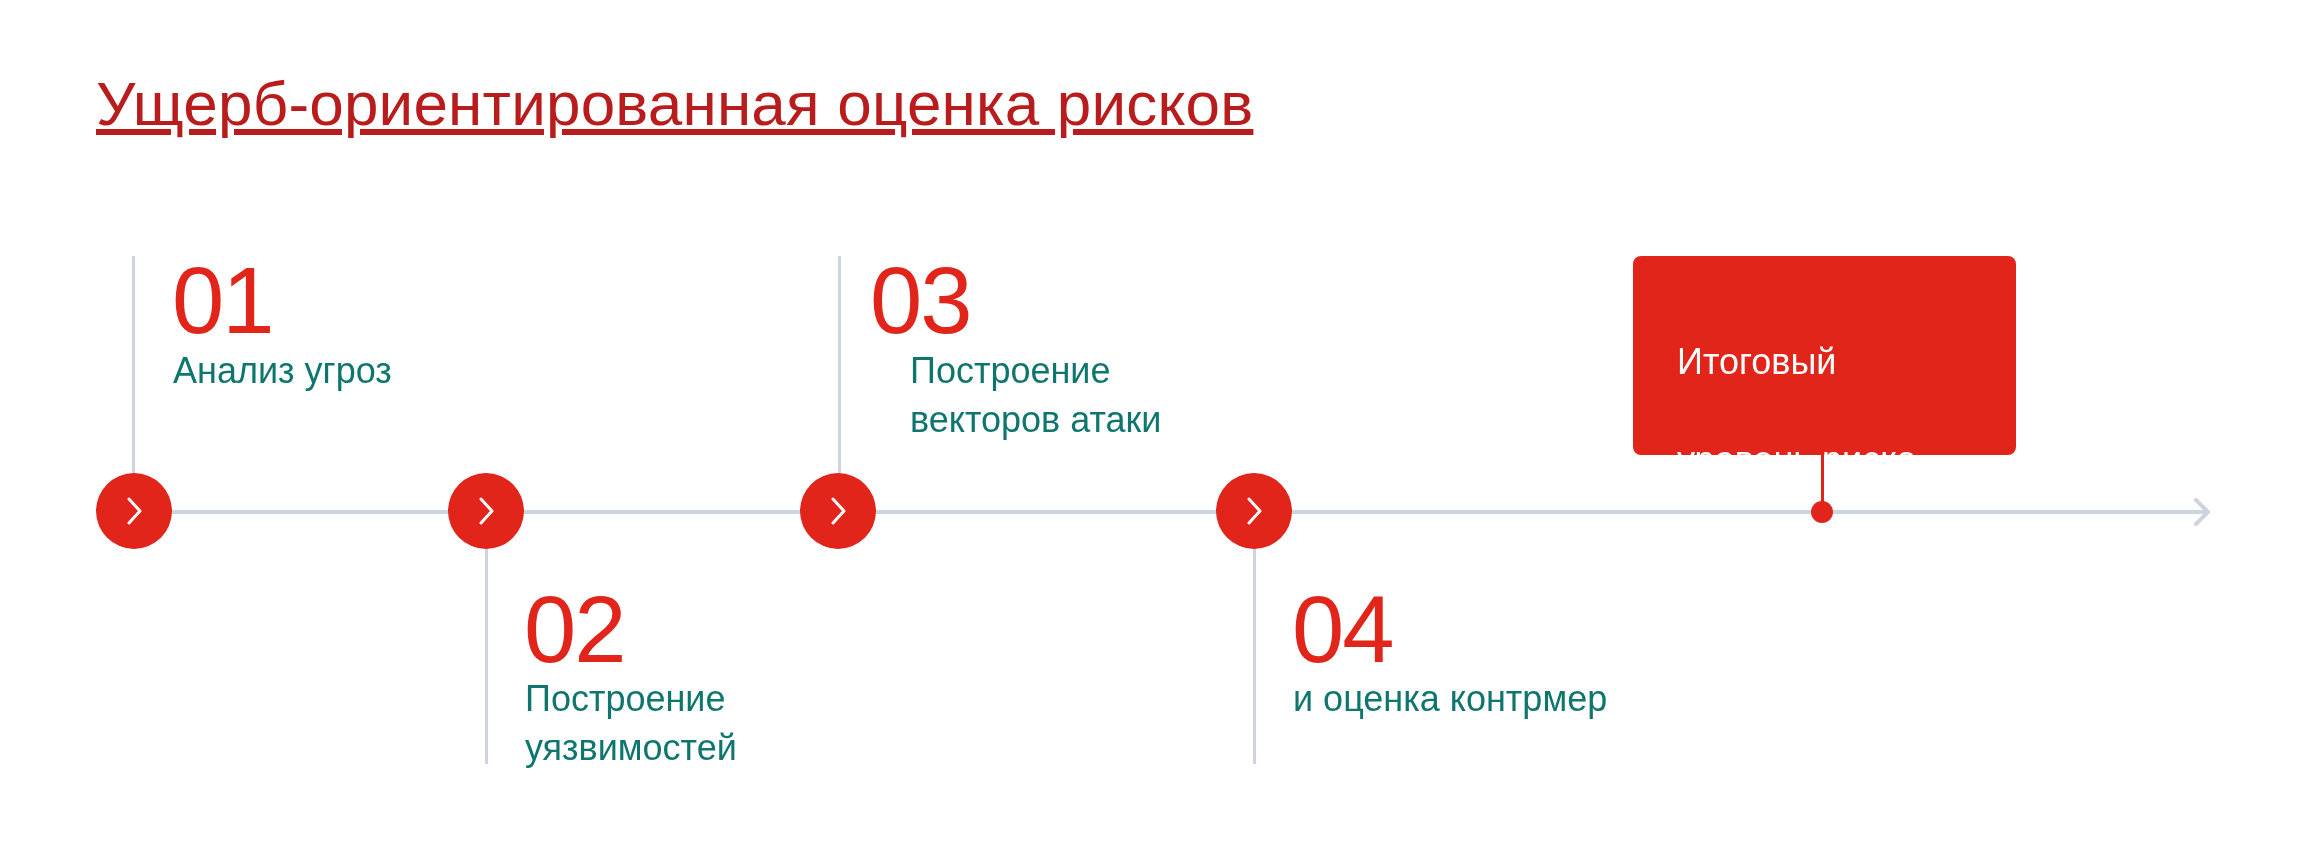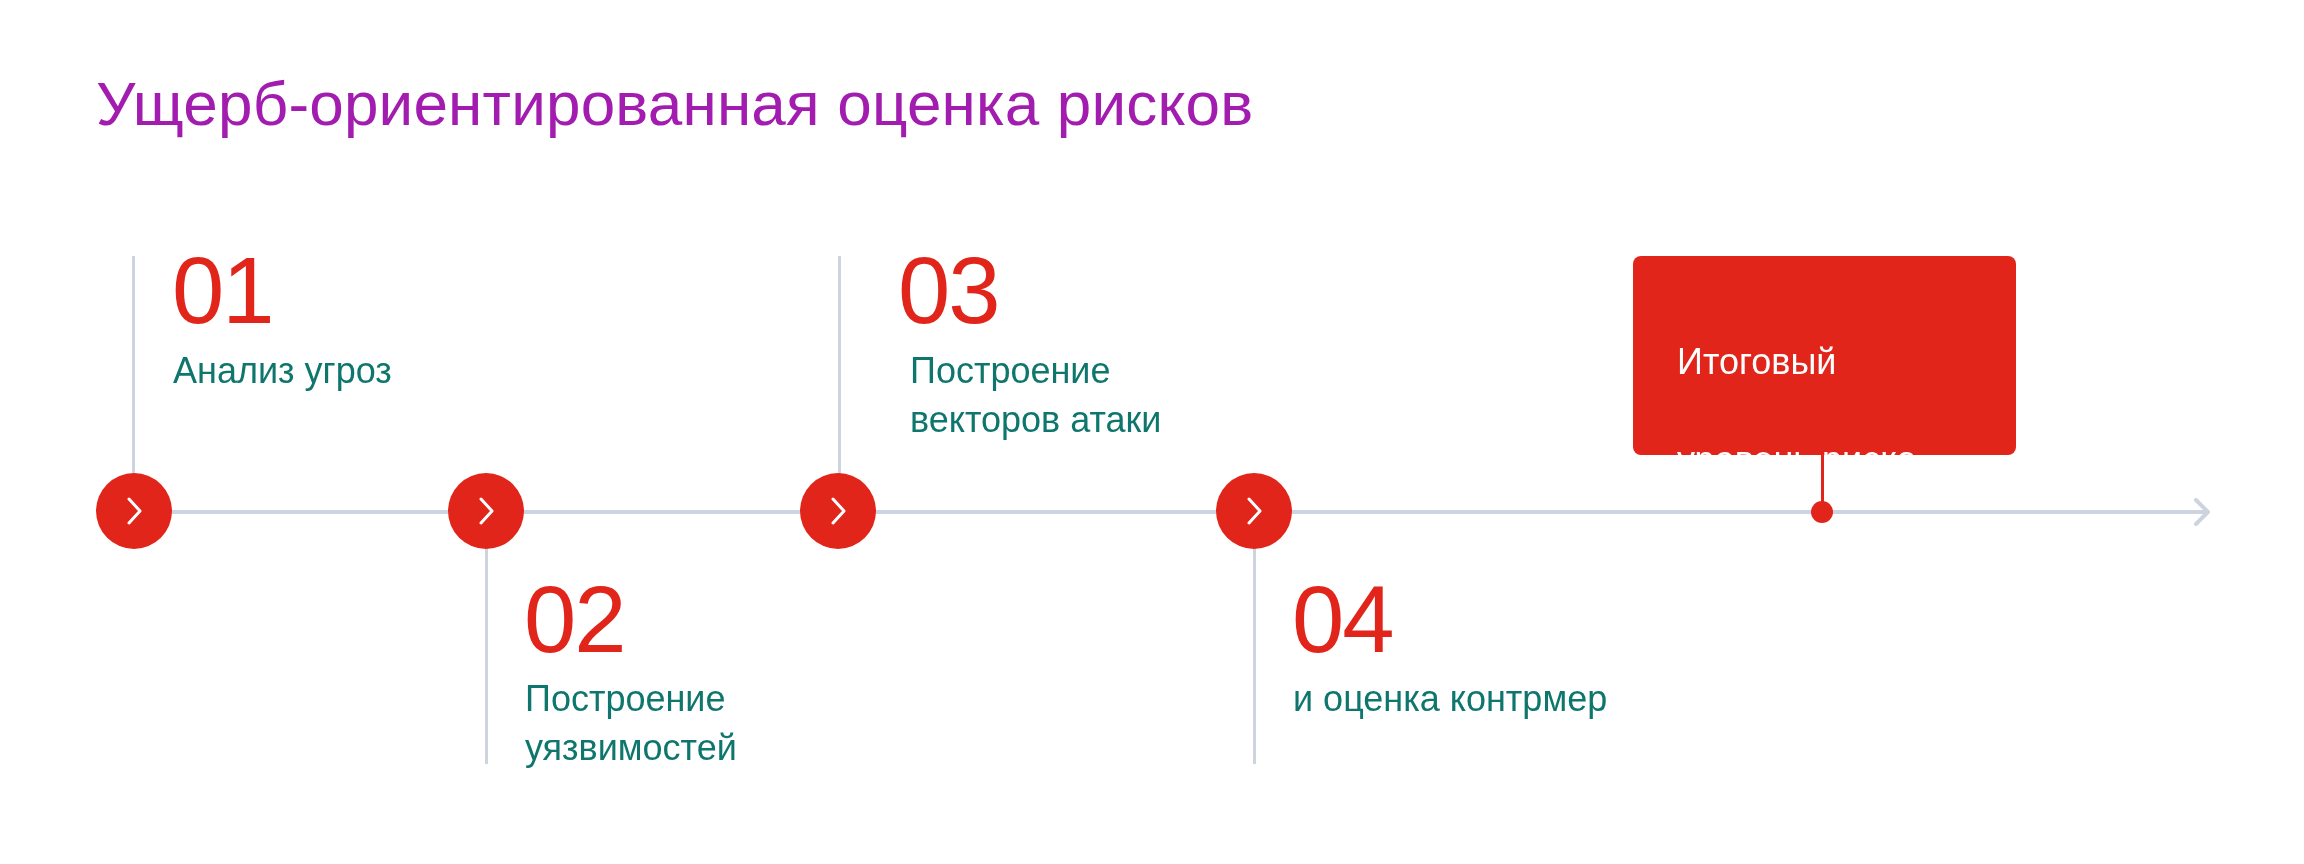--- a/index.html
+++ b/index.html
@@ -1,27 +1,27 @@
 <!DOCTYPE html>
 <html><head>
 <meta charset="utf-8">
 <style>
   html, body { margin: 0; padding: 0; background: #ffffff; }
   body { width: 2304px; height: 864px; position: relative; overflow: hidden;
          font-family: "Liberation Sans", "DejaVu Sans", sans-serif; color: #14181f; }
   .title { position: absolute; left: 96px; top: 68px; font-size: 62px; line-height: 72px;
-           font-weight: 400; color: #a21caf; white-space: nowrap; letter-spacing: 0.2px; }
+           font-weight: 400; color: #b91c1c; white-space: nowrap; letter-spacing: 0.2px; text-decoration: underline; }
   .timeline { position: absolute; left: 134px; top: 510px; width: 2072px; height: 4px; background: #cdd4e0; }
   .arrow-head { position: absolute; left: 2190px; top: 498px; width: 28px; height: 28px; }
   .vline { position: absolute; width: 3px; background: #cdd4e0; }
   .circle { position: absolute; width: 76px; height: 76px; border-radius: 50%; background: #e1251b;
             display: flex; align-items: center; justify-content: center; cursor: pointer; }
   .circle svg { width: 30px; height: 30px; }
   .step-num { position: absolute; font-size: 94px; line-height: 94px; color: #e1251b; font-weight: 400;
-              letter-spacing: -2px; white-space: nowrap; }
+              letter-spacing: -2px; white-space: nowrap; margin-top: 10px; }
   .step-label { position: absolute; font-size: 36px; line-height: 49px; color: #0f766e; white-space: nowrap; }
   .result-box { position: absolute; left: 1633px; top: 256px; width: 383px; height: 199px;
                 background: #e1251b; border-radius: 8px; box-sizing: border-box; padding: 32px 0 0 44px; }
   .result-box .result-text { color: #ffffff; font-size: 36px; line-height: 49px; white-space: pre-line; }
   .connector { position: absolute; left: 1821px; top: 415px; width: 3px; height: 97px; background: #e1251b; }
   .dot { position: absolute; left: 1811px; top: 501px; width: 22px; height: 22px; border-radius: 50%; background: #e1251b; }
 </style>
 </head>
 <body>
 
@@ -49,21 +49,21 @@
   <div>Построение</div>
   <div>уязвимостей</div>
 </div>
 <div class="circle" style="left:448px; top:473px;">
   <svg viewBox="0 0 30 30">
     <polyline points="10,3 21,15 10,27" fill="none" stroke="#ffffff" stroke-width="3" stroke-linecap="round" stroke-linejoin="round"></polyline>
   </svg>
 </div>
 
 <div class="vline" style="left:838px; top:256px; height:256px;"></div>
-<div class="step-num" style="left:898px; top:244px;">03</div>
+<div class="step-num" style="left:870px; top:244px;">03</div>
 <div class="step-label" style="left:878px; top:346px;margin-left:32px;">
   <div>Построение</div>
   <div>векторов атаки</div>
 </div>
 <div class="circle" style="left:800px; top:473px;">
   <svg viewBox="0 0 30 30">
     <polyline points="10,3 21,15 10,27" fill="none" stroke="#ffffff" stroke-width="3" stroke-linecap="round" stroke-linejoin="round"></polyline>
   </svg>
 </div>
 

